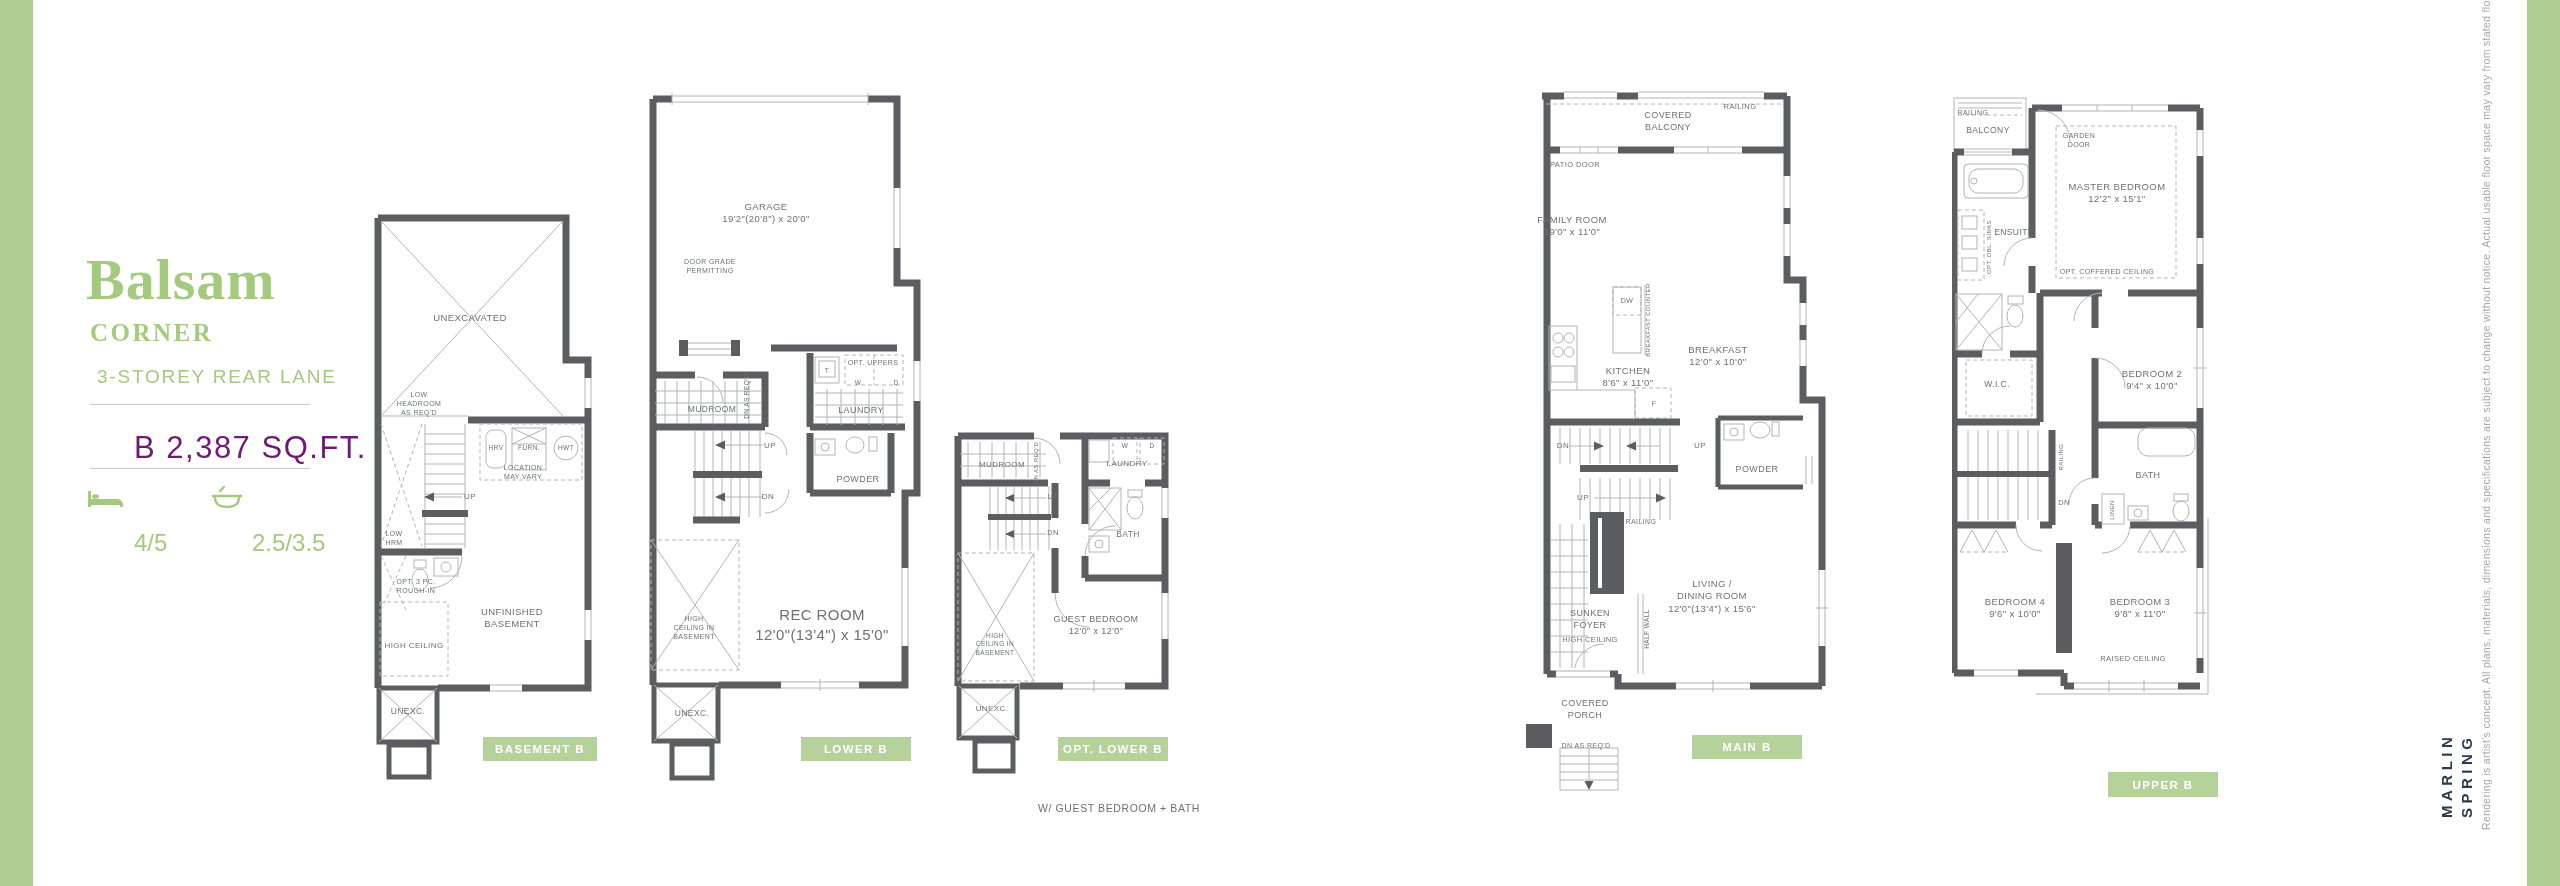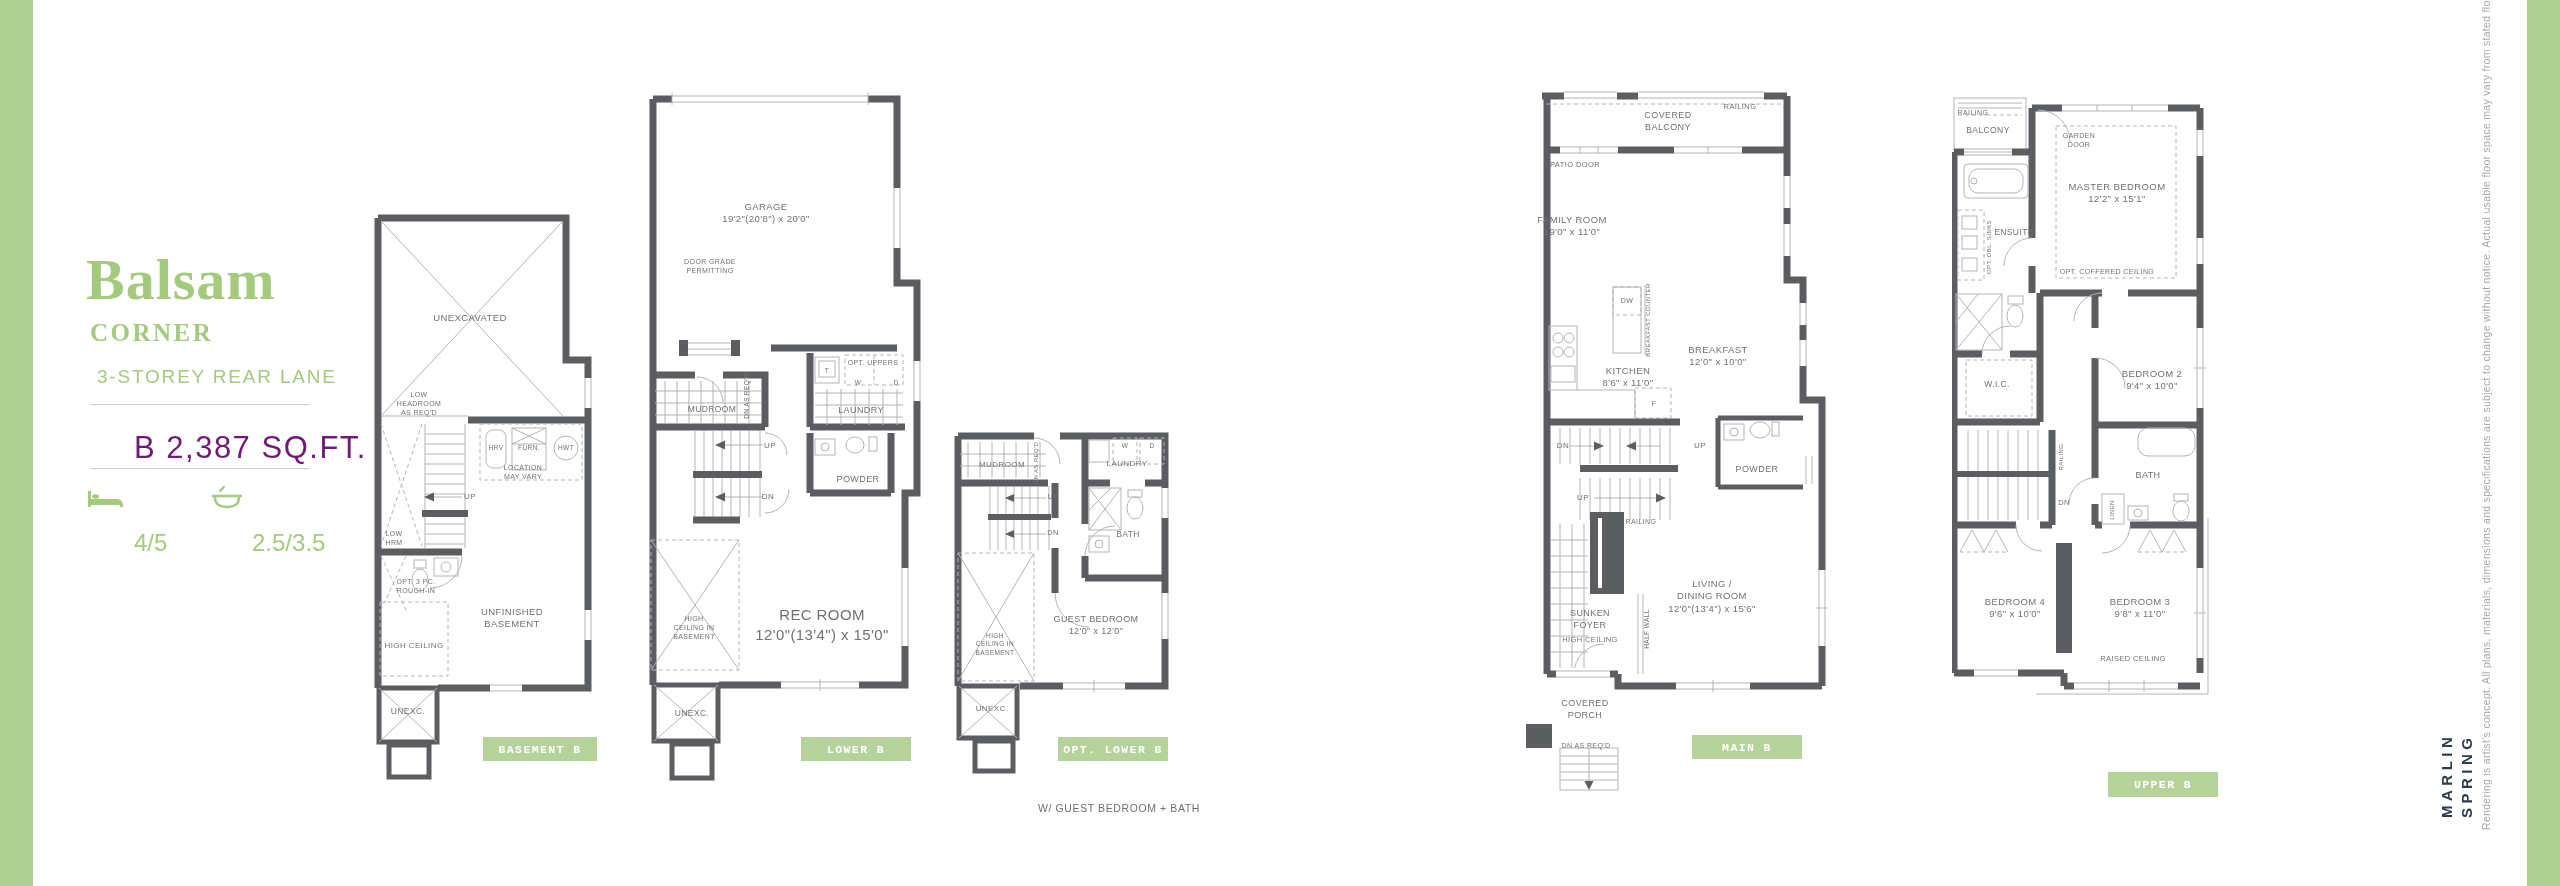--- a/index.html
+++ b/index.html
@@ -18,21 +18,21 @@
   .rule{position:absolute;left:90px;width:220px;height:1px;background:#c9cbcb;}
   .area{position:absolute;left:92px;top:430px;font-size:31px;color:#701a75;letter-spacing:1.5px;margin-left:42px;}
   .stat{position:absolute;top:483px;font-size:24px;color:#a3ca7d;margin-top:46px;}
   .stat-icon{position:absolute;top:484px;}
 
   
   .lbl{position:absolute;transform:translate(-50%,-50%);text-align:center;white-space:pre-line;
        color:#6e7073;letter-spacing:0.4px;line-height:1.3;}
   .lbl.v{transform:translate(-50%,-50%) rotate(-90deg);white-space:nowrap;}
   .chip{position:absolute;background:#b5d29b;color:#fff;font-weight:bold;font-size:11.5px;
-        letter-spacing:1.4px;display:flex;align-items:center;justify-content:center;font-family:Liberation Mono, monospace;}
+        letter-spacing:1.4px;display:flex;align-items:center;justify-content:center;}
   .caption{position:absolute;transform:translate(-50%,-50%);color:#6d6f71;font-size:10.5px;letter-spacing:0.6px;white-space:nowrap;}
 
   
   svg.plan{position:absolute;}
   svg .w{fill:none;stroke:#5b5d60;stroke-width:7;}
   svg .w5{fill:none;stroke:#5b5d60;stroke-width:5;}
   svg .t{fill:none;stroke:#b3b4b6;stroke-width:1;}
   svg .d{fill:none;stroke:#b3b4b6;stroke-width:1;stroke-dasharray:4 3;}
   svg .f{fill:#5b5d60;stroke:none;}
   svg .wh{fill:#fff;stroke:none;}

